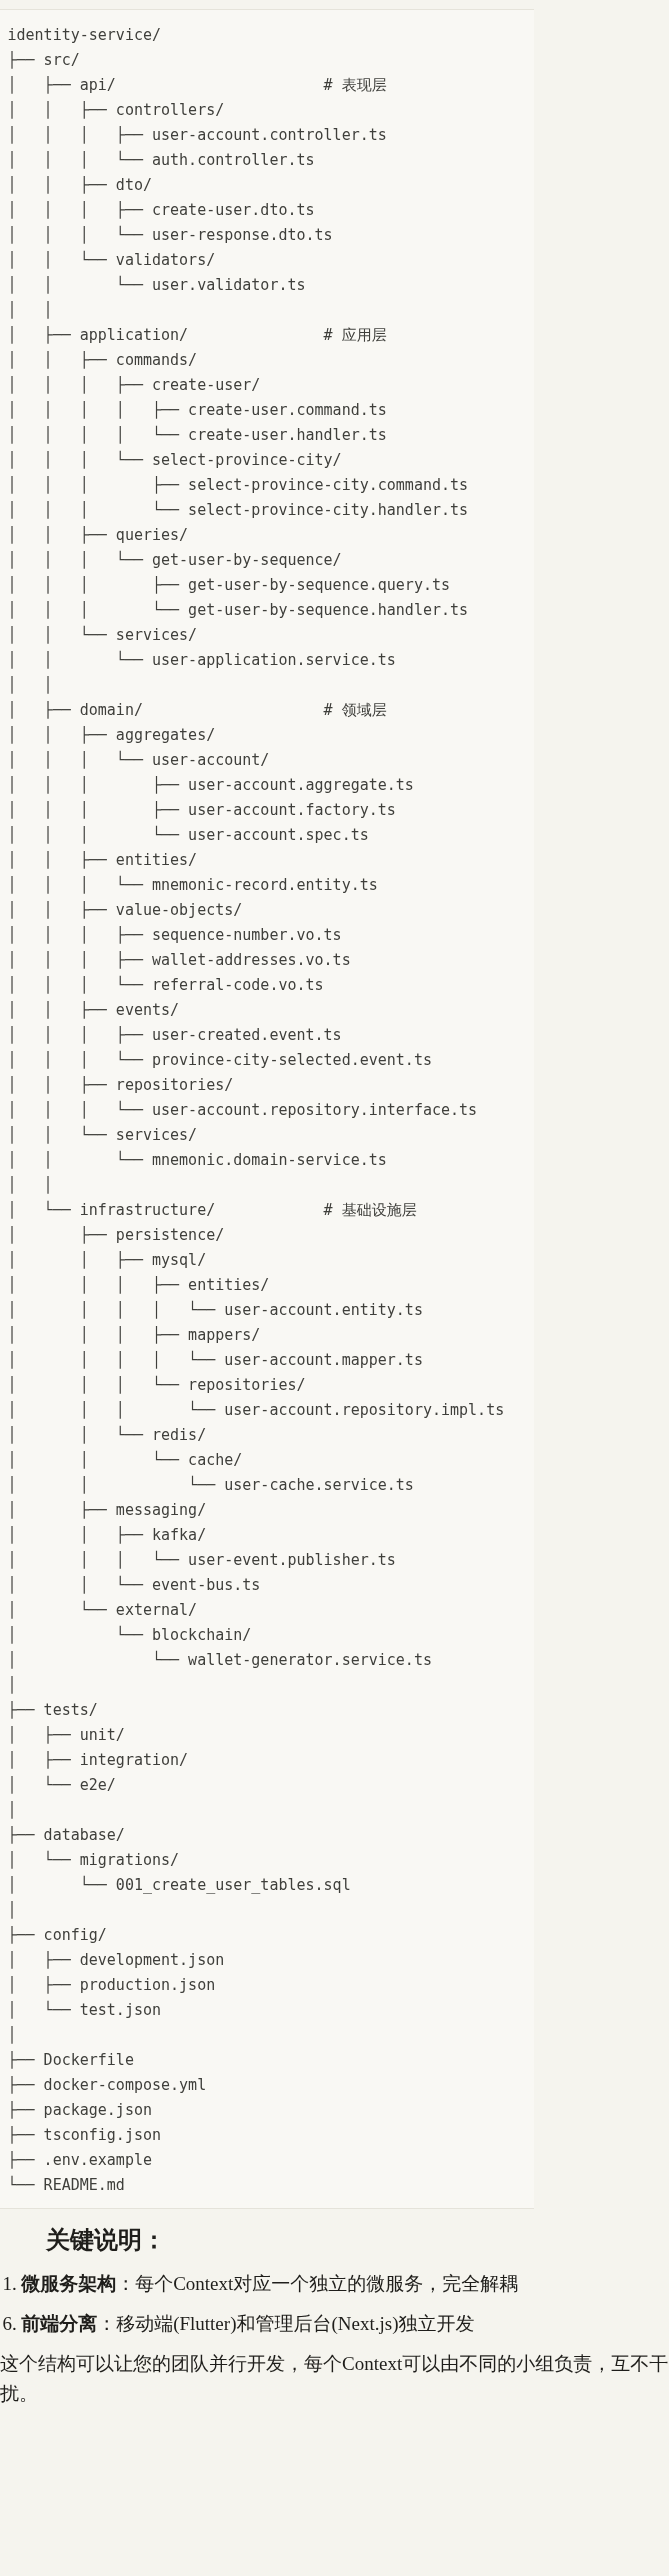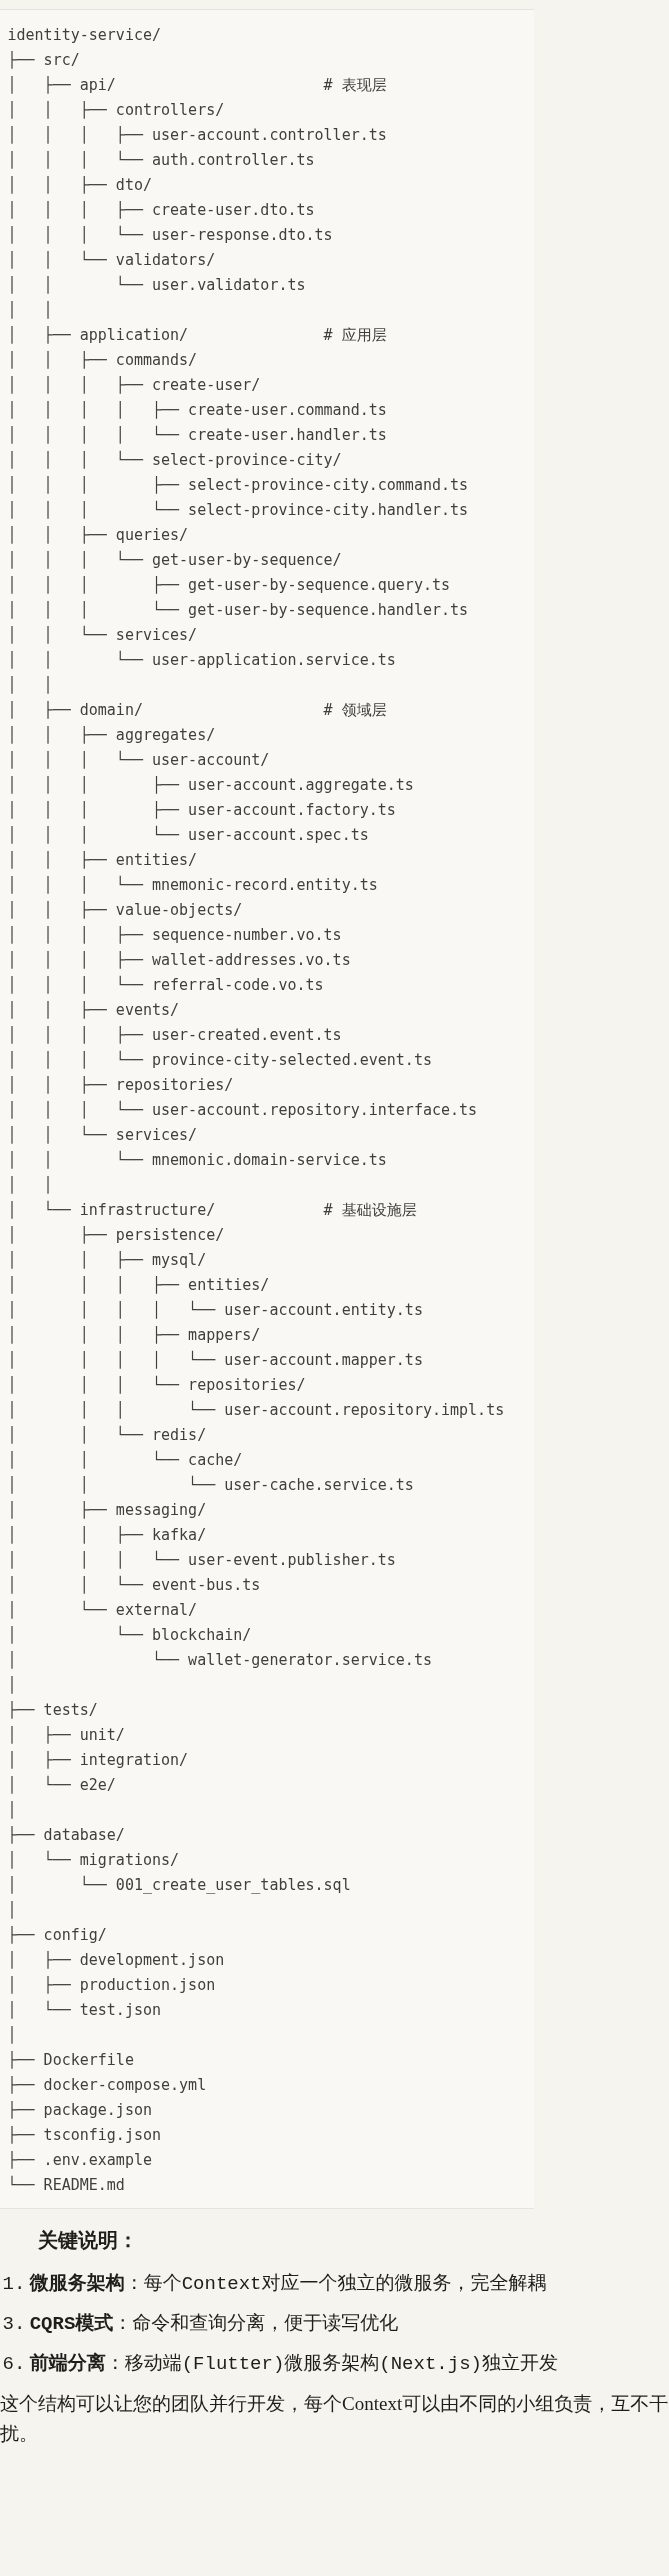--- a/index.html
+++ b/index.html
@@ -32,29 +32,28 @@
     width:534px;
     overflow:hidden;
   }
   .codeblock pre{
     font-family:"DejaVu Sans Mono","Liberation Mono",monospace;
     font-size:15px;line-height:25px;
     color:var(--tree-text);
     white-space:pre;
   }
   .notes-heading{
-    font-size:20px;line-height:27.5px;font-weight:700;
-    margin:18px 0 0 8px;
+    font-size:24px;line-height:27.5px;font-weight:700;
+    margin:18px 0 0 16px;
     color:var(--body-text);
     padding-left:30px;
   }
   .notes-list{
     margin:15px 0 0 2.5px;
     list-style:none;
-    font-family:Liberation Mono, monospace;
   }
   .note{
     font-size:19px;line-height:30px;
     margin-bottom:10px;
     color:var(--body-text);
   }
   .note .num{margin-right:4.4px;}
   .note .term{font-weight:700;}
   .closing{
     font-size:19px;line-height:30px;
@@ -155,20 +154,19 @@
 ├── package.json
 ├── tsconfig.json
 ├── .env.example
 └── README.md</pre>
   </div>
 
   <h3 class="notes-heading">关键说明：</h3>
 
   <ol class="notes-list">
     <li class="note"><span class="num">1.</span><span class="term">微服务架构</span><span class="rest">：每个Context对应一个独立的微服务，完全解耦</span></li>
-    <li class="note"><span class="num">3.</span><span class="term">CQRS模式</span><span class="rest">：命令和查询分离，便于读写优化</span></li>
-    <li class="note"><span class="num">6.</span><span class="term">前端分离</span><span class="rest">：移动端(Flutter)微服务架构(Next.js)独立开发</span></li>
+    <li class="note"><span class="num">6.</span><span class="term">前端分离</span><span class="rest">：移动端(Flutter)和管理后台(Next.js)独立开发</span></li>
   </ol>
 
   <p class="closing">这个结构可以让您的团队并行开发，每个Context可以由不同的小组负责，互不干扰。</p>
 
 </main>
 
 
 </body></html>

